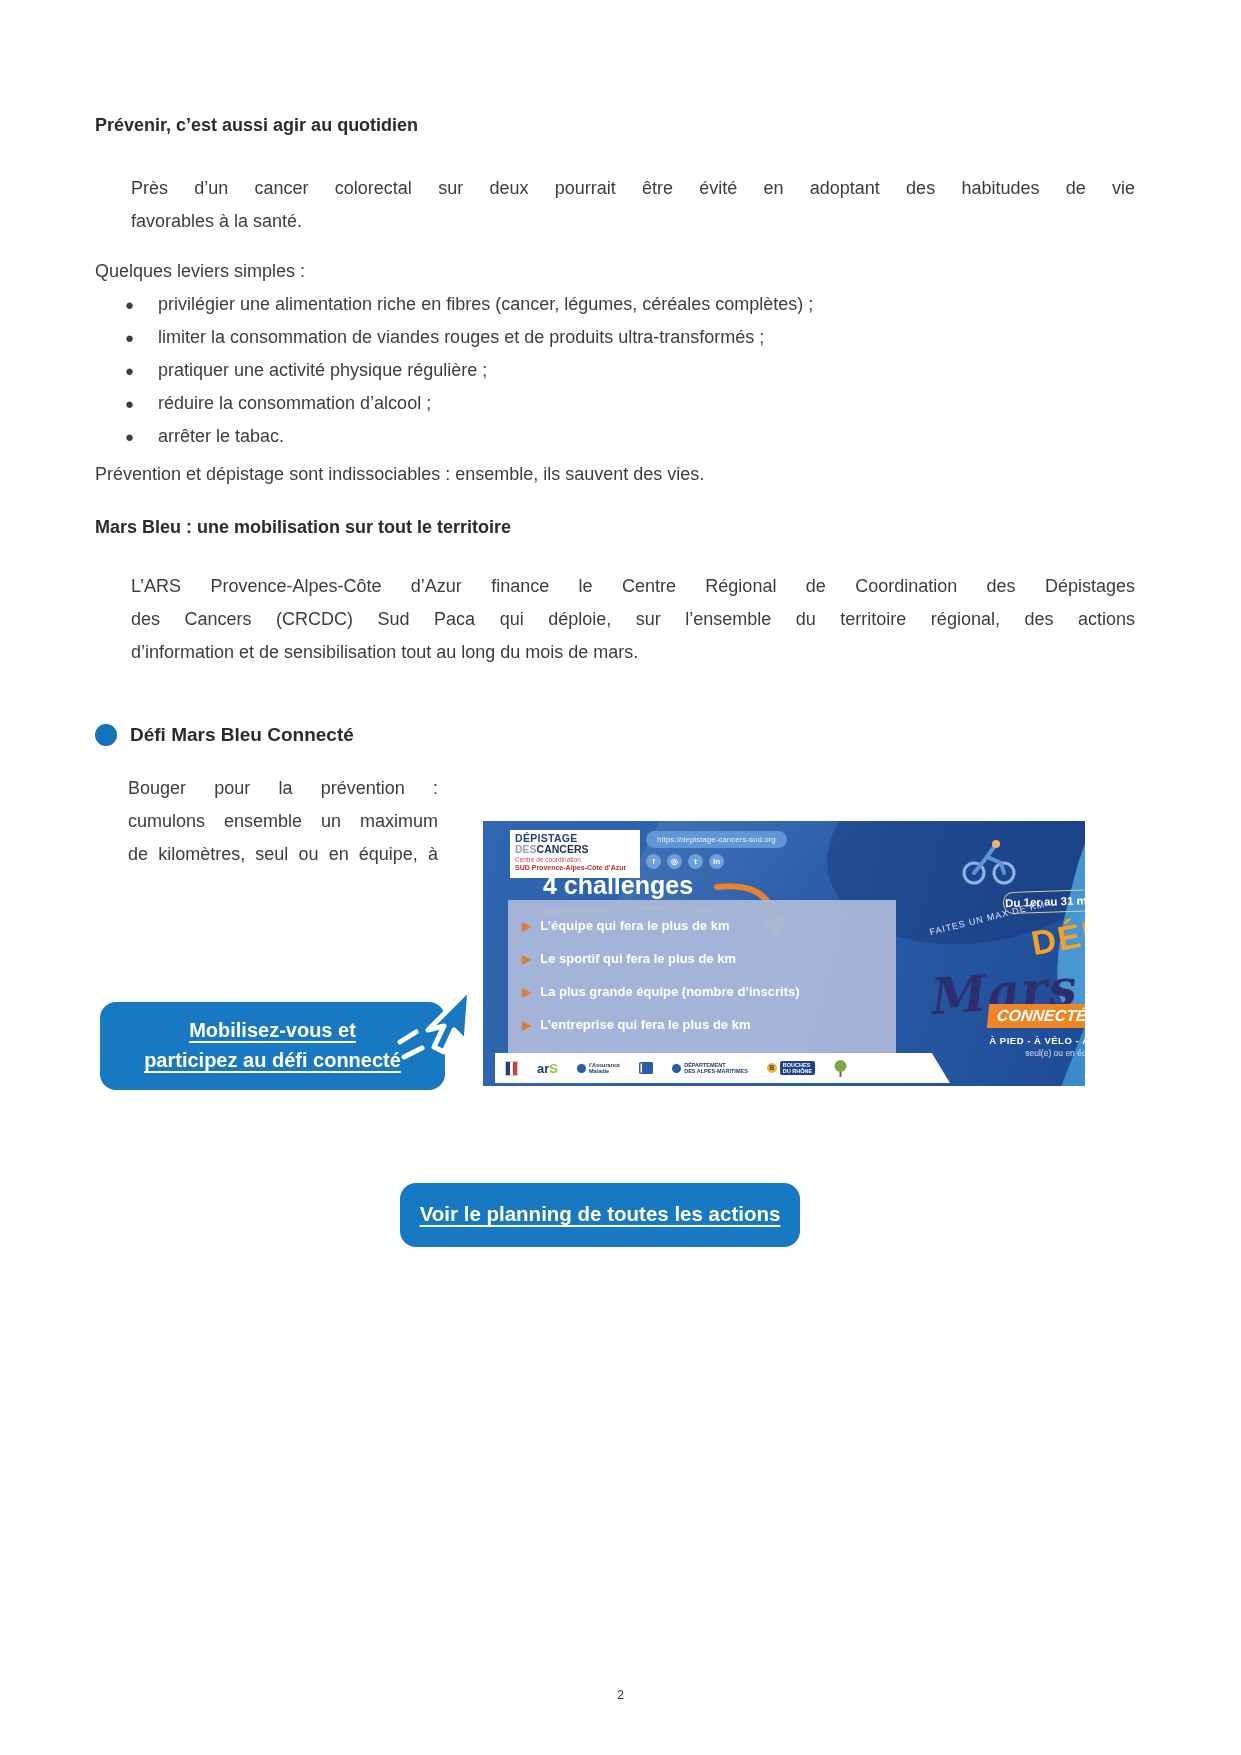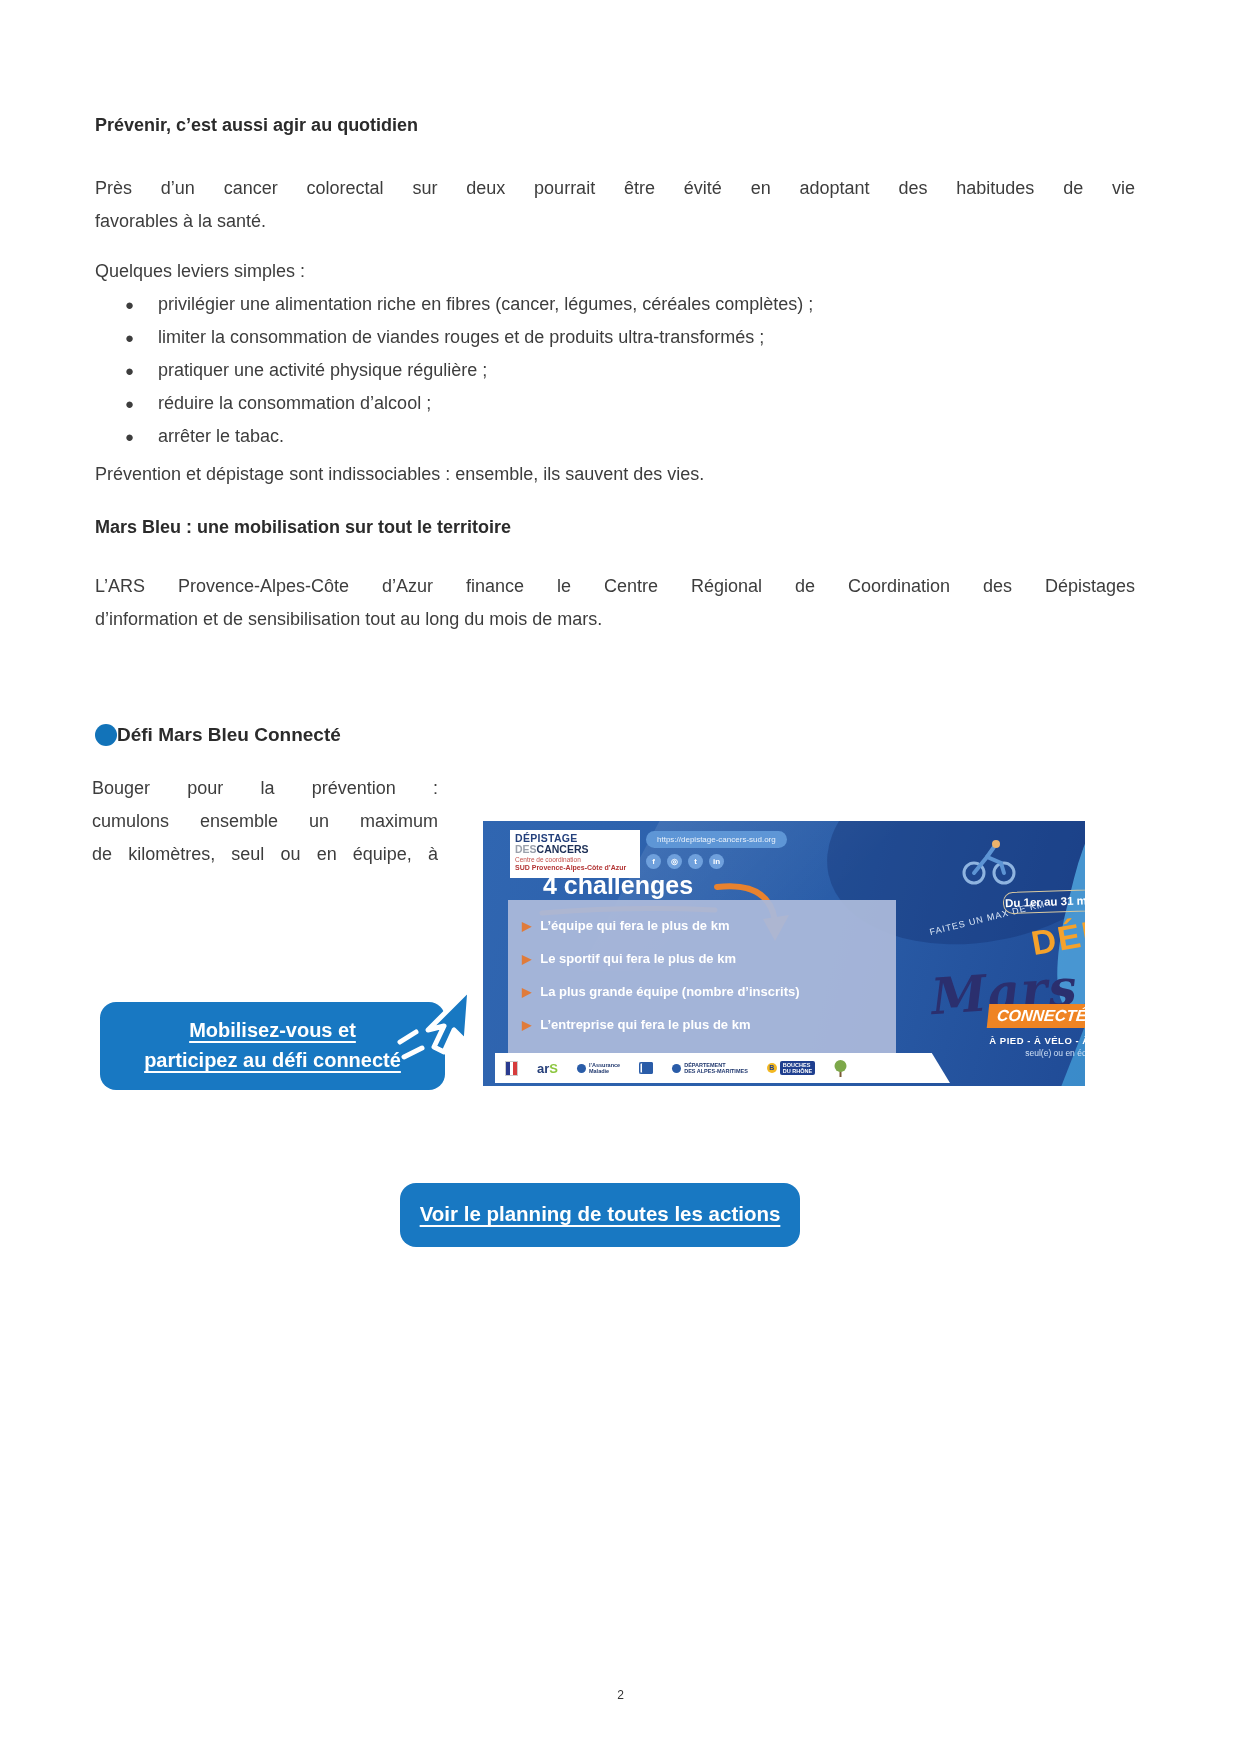--- a/index.html
+++ b/index.html
@@ -5,26 +5,26 @@
   html,body{margin:0;padding:0;background:#e8e8e8;}
   .page{
     position:relative; width:1241px; height:1755px; background:#ffffff;
     margin:0 auto; overflow:hidden;
     font-family:"Liberation Sans",sans-serif; color:#3d3d3d;
   }
   
   .abs{position:absolute;}
   .doc-h{left:95px; width:1040px; font-size:18px; font-weight:bold; color:#2b2b2b; line-height:26px;}
   .doc-p{left:95px; width:1040px; font-size:18px; line-height:33px;}
-  .jline{text-align:justify;}
+  .jline{text-align:justify;margin-left:36px;}
   .jline.stretch{text-align-last:justify;}
   ul.levers{left:95px; width:1040px; margin:0; padding:0; list-style:none; font-size:18px; line-height:33px;}
   ul.levers li{position:relative; padding-left:63px;}
   ul.levers li .dot{position:absolute; left:30px; top:0; font-size:15px; color:#3d3d3d;}
-  .defi-row{left:95px; display:flex; align-items:center; }
+  .defi-row{left:95px; display:flex; align-items:center; gap:13px;}
   .defi-dot{width:22px; height:22px; border-radius:50%; background:#1273b9;}
   .defi-title{font-size:19px; font-weight:bold; color:#2b2b2b;}
   .narrow-p{left:92px; width:346px; font-size:18px; line-height:33px;}
   
   .cta{
     background:#1878c2; border-radius:16px; color:#ffffff; font-weight:bold;
     text-align:center; cursor:pointer; border:none;
   }
   .cta .u{text-decoration:underline; text-underline-offset:4px; text-decoration-thickness:2px;}
   .cta1{left:100px; top:1002px; width:345px; height:88px; font-size:20px; line-height:30px; padding-top:13px; box-sizing:border-box;}
@@ -115,20 +115,21 @@
     <li><span class="dot">●</span><span>réduire la consommation d’alcool ;</span></li>
     <li><span class="dot">●</span><span>arrêter le tabac.</span></li>
   </ul>
 
   <div class="abs doc-p" style="top:458px">Prévention et dépistage sont indissociables : ensemble, ils sauvent des vies.</div>
 
   <div class="abs doc-h" style="top:514px">Mars Bleu : une mobilisation sur tout le territoire</div>
 
   <div class="abs doc-p" style="top:570px">
     <div class="jline stretch">L’ARS Provence-Alpes-Côte d’Azur finance le Centre Régional de Coordination des Dépistages</div>
+    <div class="jline stretch">des Cancers (CRCDC) Sud Paca qui déploie, sur l’ensemble du territoire régional, des actions</div>
     <div class="jline">d’information et de sensibilisation tout au long du mois de mars.</div>
   </div>
 
   <div class="abs defi-row" style="top:724px">
     <span class="defi-dot"></span>
     <span class="defi-title">Défi Mars Bleu Connecté</span>
   </div>
 
   <div class="abs narrow-p" style="top:772px">
     <div class="jline stretch">Bouger pour la prévention :</div>

